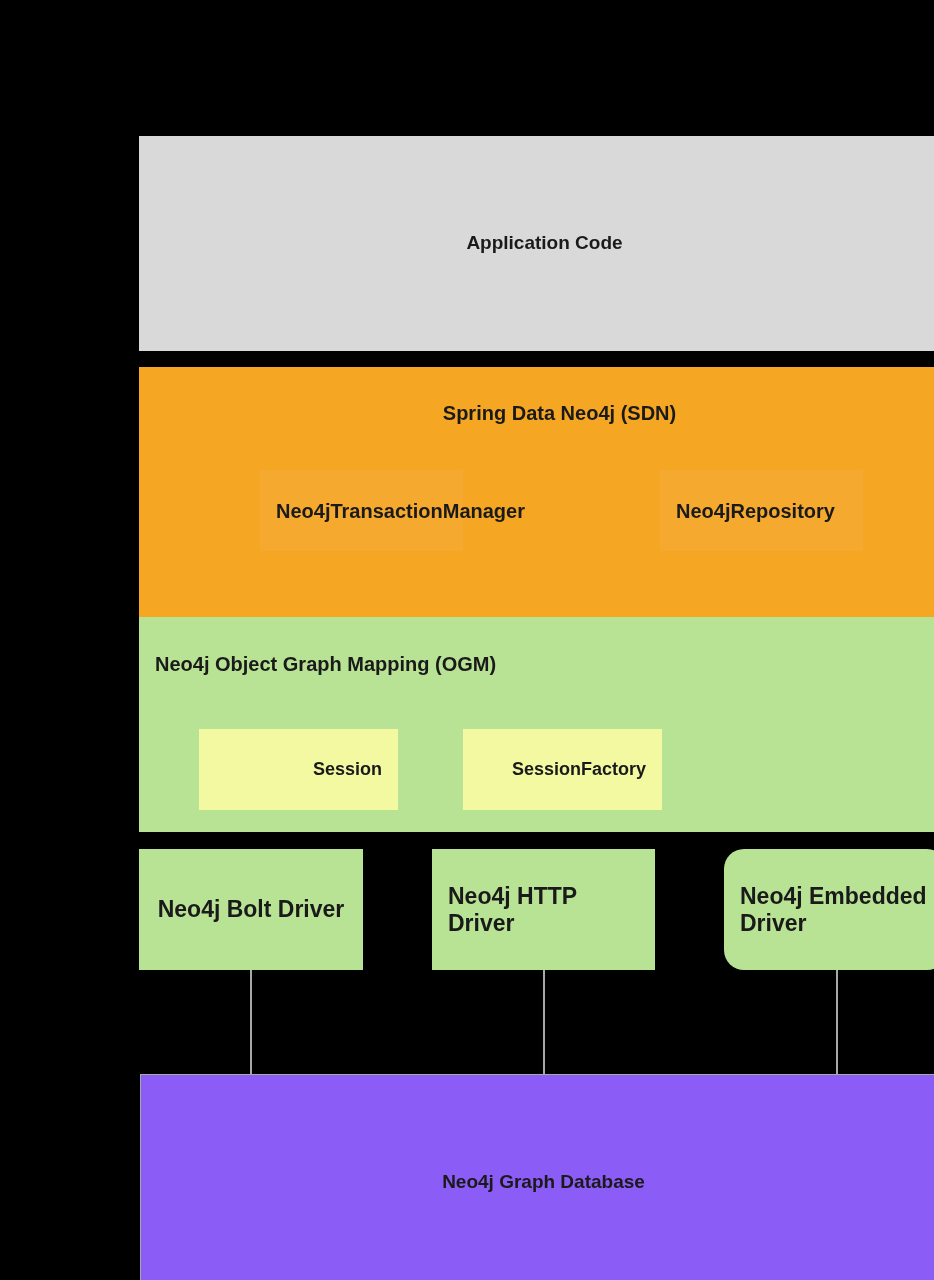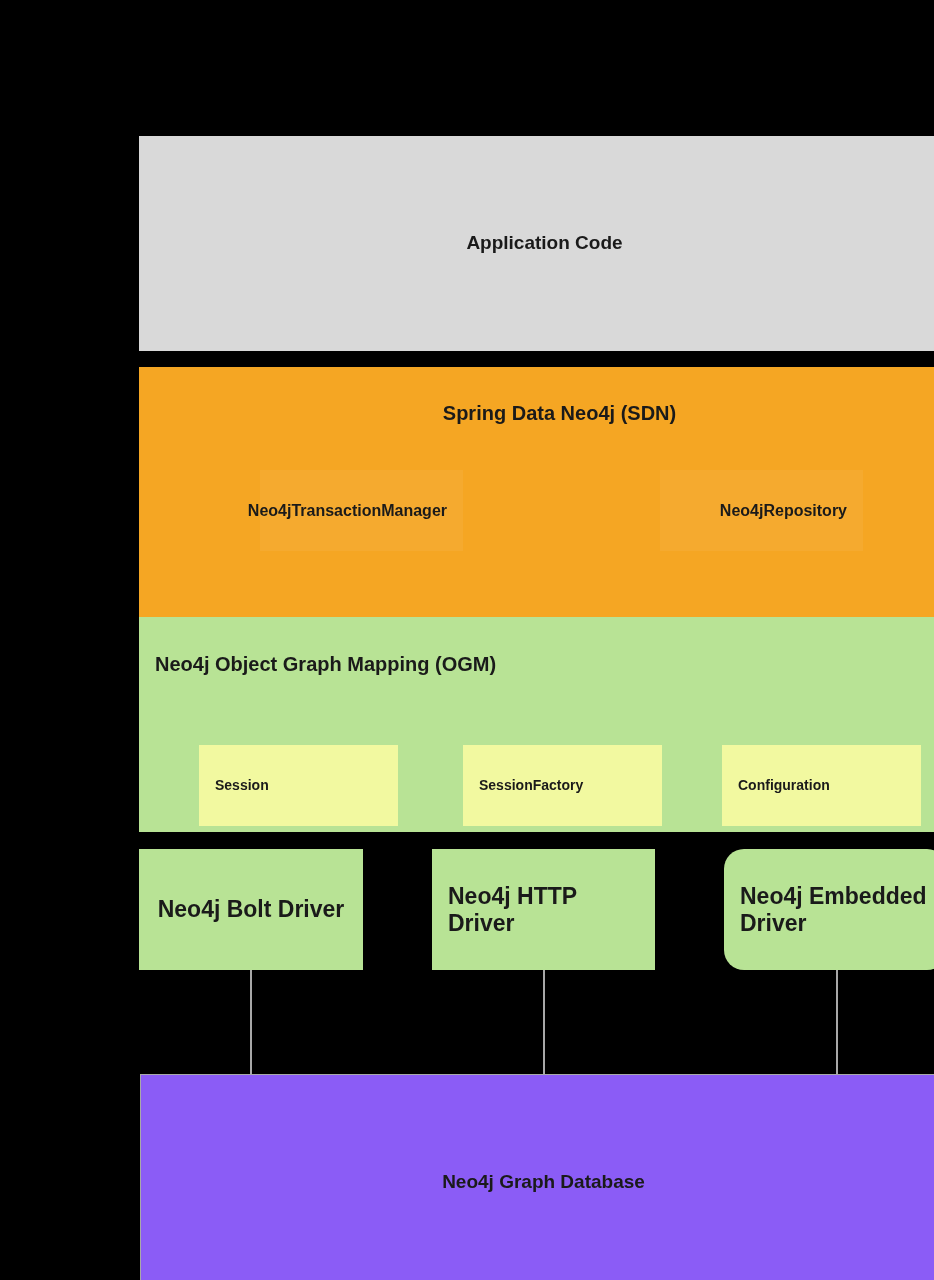--- a/index.html
+++ b/index.html
@@ -58,22 +58,22 @@
     width: 100%;
     text-align: center;
     font-size: 20px;
     color: #1a1a1a;
   }
   .sdn-inner {
     position: absolute;
     background: rgba(255, 255, 255, 0.055);
     display: flex;
     align-items: center;
-    justify-content: flex-end;
-    font-size: 16px;
+    justify-content: flex-start;
+    font-size: 20px;
     color: #1a1a1a;
   }
   .sdn-inner-1 { left: 105px; top: 87px; width: 203px; height: 81px; }
   .sdn-inner-2 { left: 505px; top: 87px; width: 203px; height: 81px; }
 
   
   .ogm-layer {
     left: 75px;
     top: 553px;
     width: 808px;
@@ -84,27 +84,27 @@
     position: absolute;
     top: 19px;
     left: 0;
     width: 100%;
     text-align: left;
     font-size: 20px;
     color: #1a1a1a;
   }
   .ogm-inner {
     position: absolute;
-    top: 112px;
+    top: 96px;
     height: 81px;
     background: #f2f9a0;
     display: flex;
     align-items: center;
-    justify-content: flex-start;
-    font-size: 14px;
+    justify-content: flex-end;
+    font-size: 18px;
     color: #1a1a1a;
   }
   .ogm-inner-1 { left: 44px;  width: 199px; }
   .ogm-inner-2 { left: 308px; width: 199px; }
   .ogm-inner-3 { left: 567px; width: 199px; }
 
   
   .driver {
     position: absolute;
     top: 785px;
@@ -165,23 +165,20 @@
   </div>
 
   <div class="block ogm-layer">
     <div class="ogm-title">Neo4j Object Graph Mapping (OGM)</div>
     <div class="ogm-inner ogm-inner-1">
       <span>Session</span>
     </div>
     <div class="ogm-inner ogm-inner-2">
       <span>SessionFactory</span>
     </div>
-    <div class="ogm-inner ogm-inner-3">
-      <span>Configuration</span>
-    </div>
   </div>
 
   <div class="driver driver-1">
     <span>Neo4j Bolt Driver</span>
   </div>
   <div class="driver driver-2">
     <span>Neo4j HTTP Driver</span>
   </div>
   <div class="driver driver-3">
     <span>Neo4j Embedded Driver</span>

